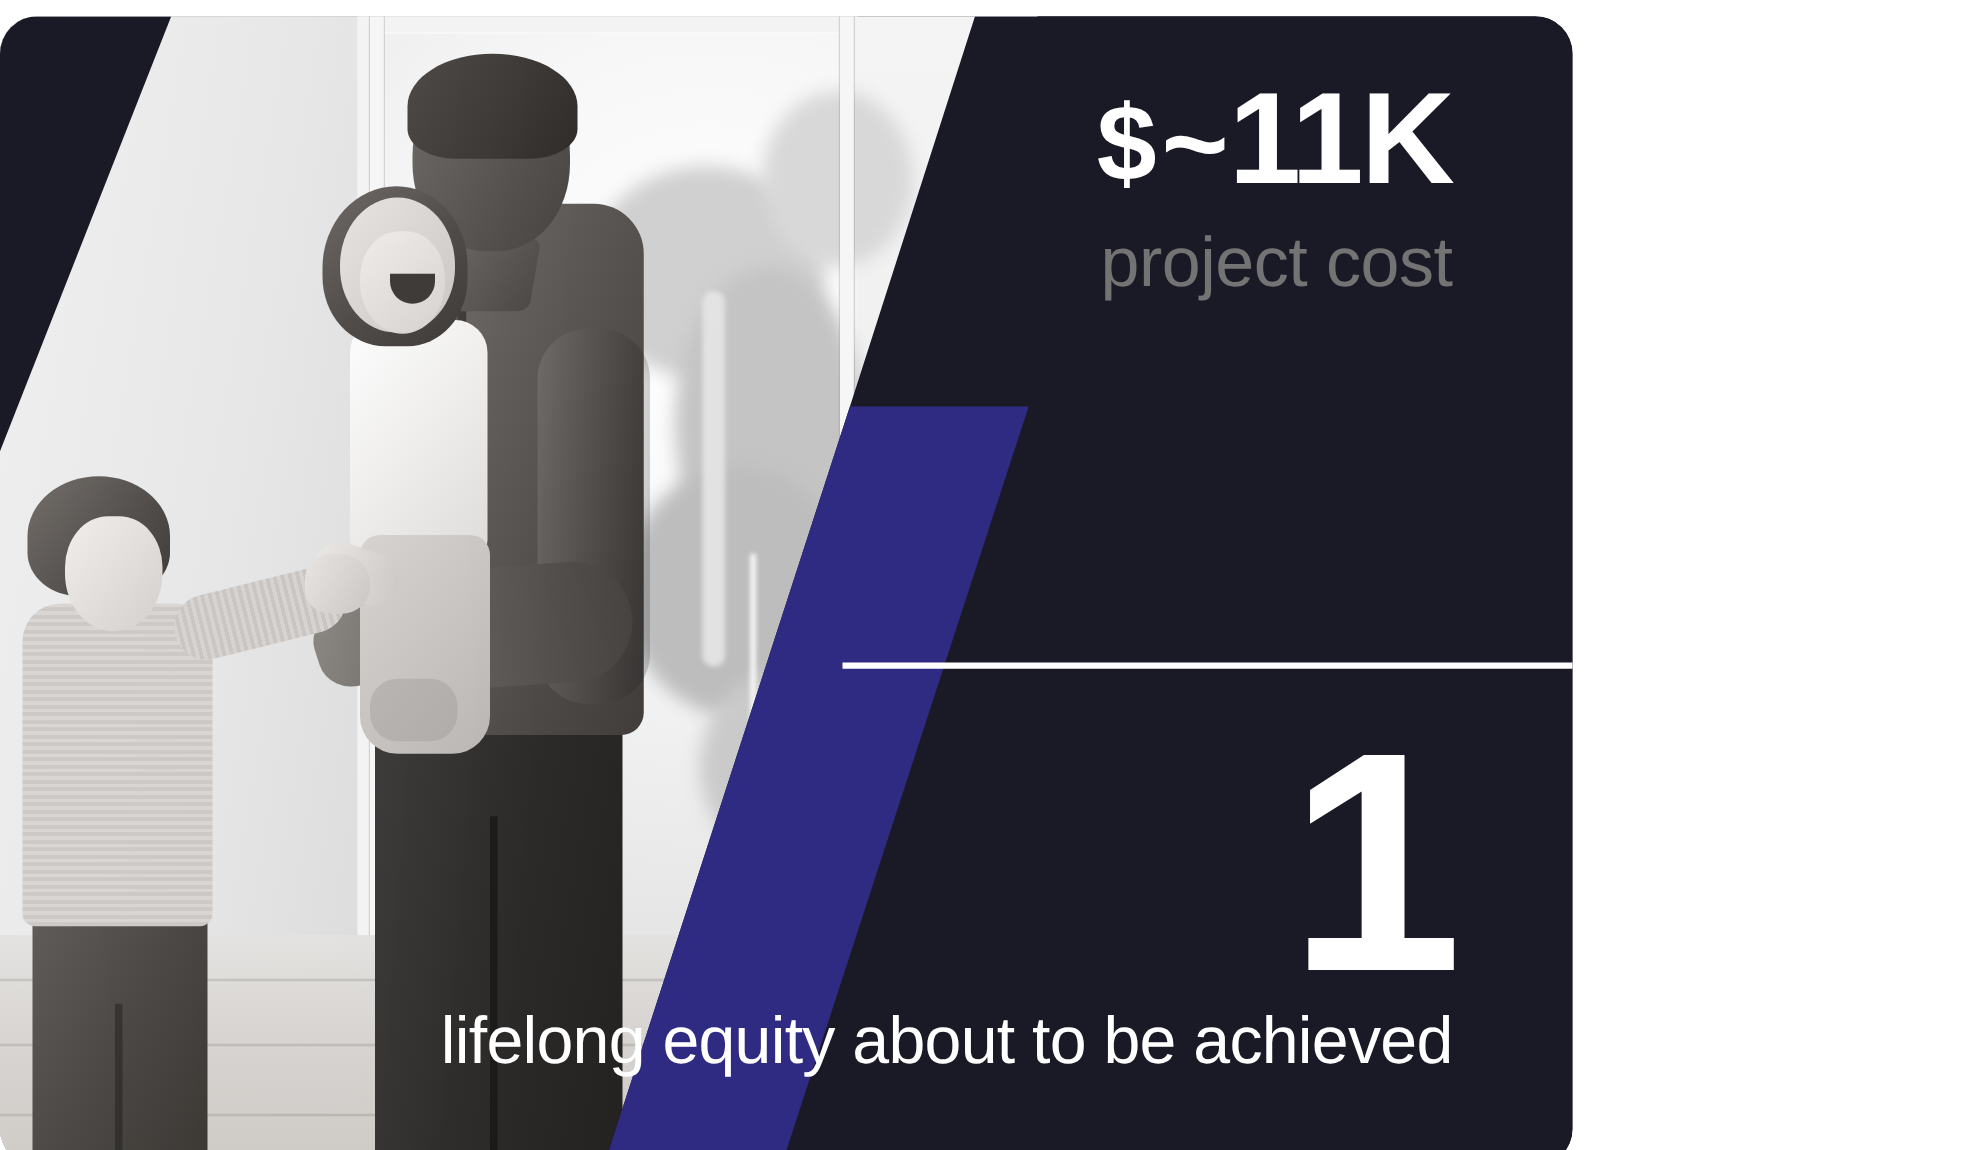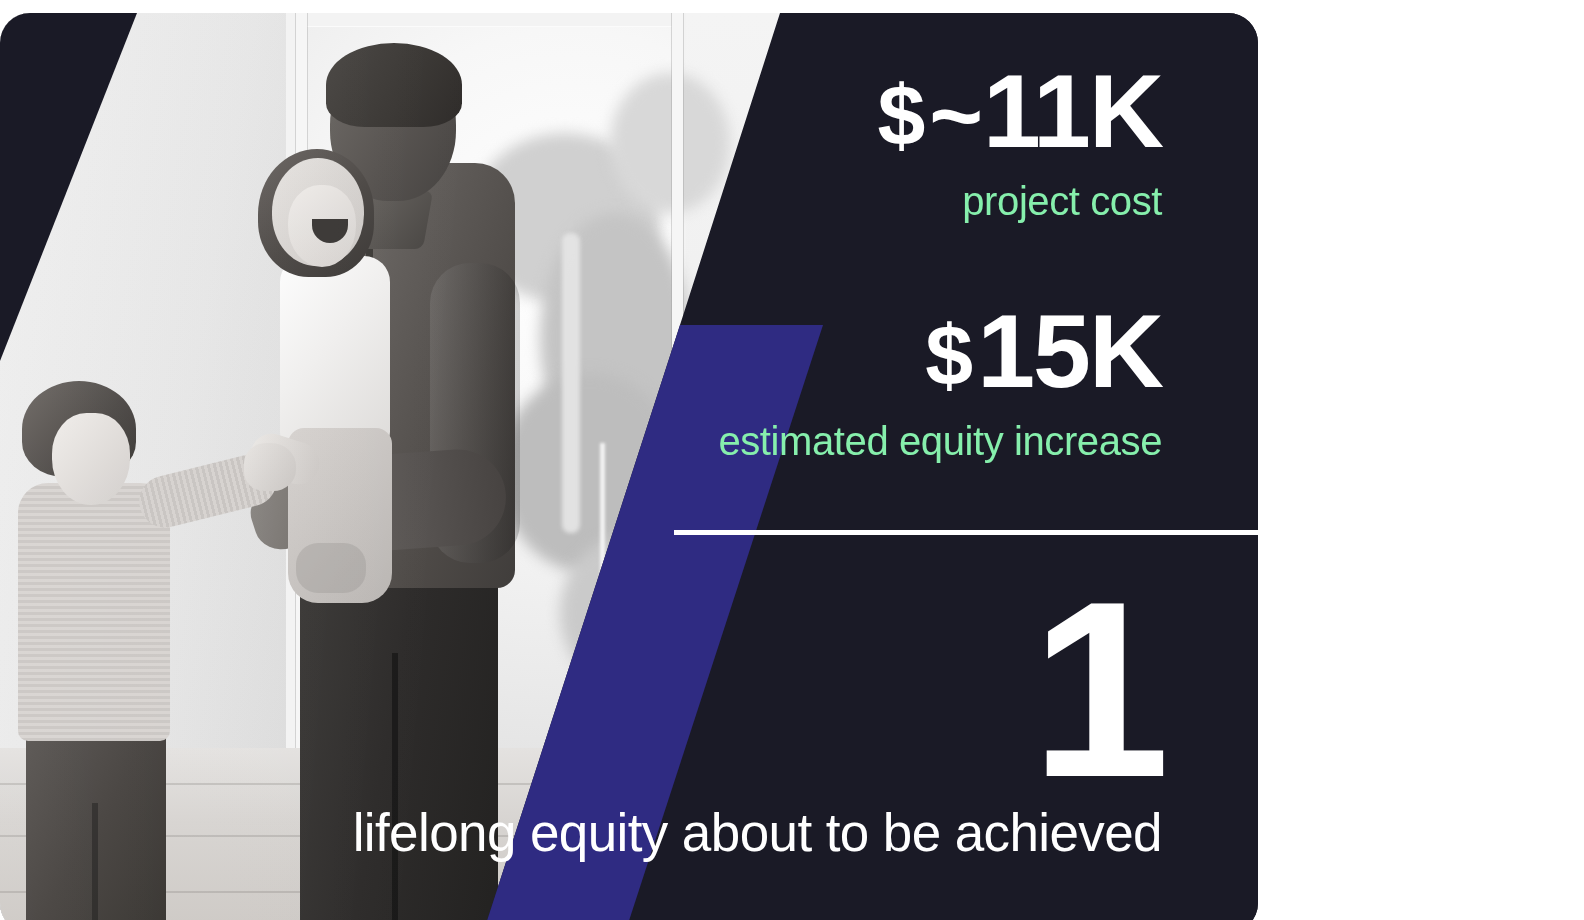--- a/index.html
+++ b/index.html
@@ -379,27 +379,27 @@
     margin-right: 4px;
     vertical-align: 2px;
   }
   .stat-value .tilde {
     font-size: 92px;
     font-weight: 700;
     margin-right: 2px;
   }
   .stat-label {
     font-family: "Liberation Sans", sans-serif;
-    font-size: 40px;
+    font-size: 56px;
     font-weight: 300;
     line-height: 1.1;
     letter-spacing: -0.4px;
     margin-top: 12px;
     white-space: nowrap;
-    color: #86efac;
+    color: #737373;
   }
 
   .divider {
     position: absolute;
     left: 674px;
     top: 517px;
     width: 814px;
     height: 5px;
     background: #ffffff;
   }
@@ -504,26 +504,20 @@
 
   <div class="content">
 
     <div class="stat-block stat-one">
       <div class="stat-value">
         <span class="cur">$</span><span class="tilde">~</span><span>11K</span>
       </div>
       <div class="stat-label">project cost</div>
     </div>
 
-    <div class="stat-block stat-two">
-      <div class="stat-value">
-        <span class="cur">$</span><span>15K</span>
-      </div>
-      <div class="stat-label">estimated equity increase</div>
-    </div>
 
     <div class="divider"></div>
 
     <div class="hero-number">1</div>
     <div class="hero-caption">lifelong equity about to be achieved</div>
 
   </div>
 </div>
 
 </body></html>

